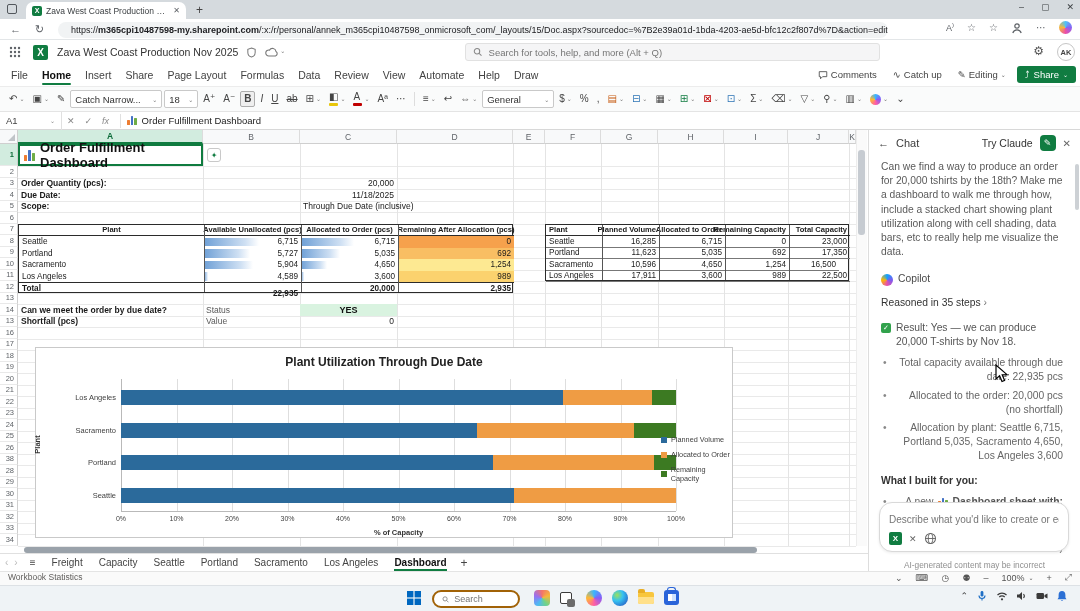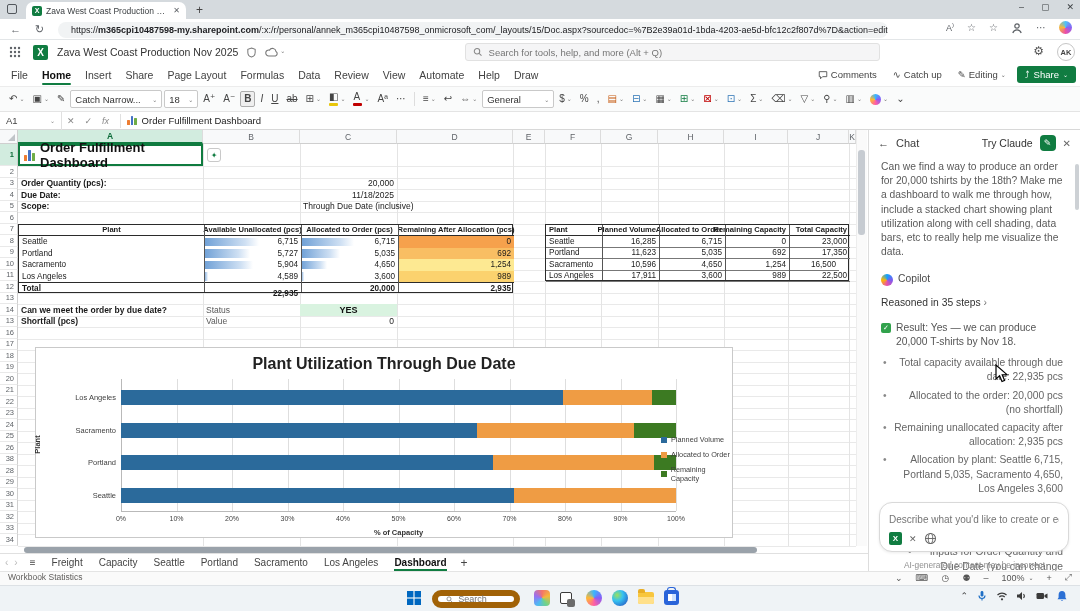--- a/index.html
+++ b/index.html
@@ -76,21 +76,21 @@
   .t1box,.t2box{position:absolute;background:#fff;border:1px solid #2b2b2b;z-index:2;}
   .tcell{position:absolute;display:flex;align-items:center;white-space:nowrap;font-size:8.2px;color:#1a1a1a;padding:0 3px;}
   .tcell.h{font-weight:bold;font-size:7.6px;}
   .tcell.r{justify-content:flex-end;}
   .tcell.c{justify-content:center;}
   .databar{position:absolute;top:1.5px;bottom:1.5px;left:0;background:linear-gradient(90deg,#6FA0D6,#cfe0f3 75%,rgba(255,255,255,0.15));}
   .yes-cell{position:absolute;background:#d9f3e0;display:flex;align-items:center;justify-content:center;
             font-weight:bold;font-size:9px;color:#111;z-index:2;}
   
   #chart{position:absolute;left:35px;top:217px;width:698px;height:191px;background:#fff;border:1px solid #c9c9c9;z-index:3;}
-  .ch-title{position:absolute;left:0;right:0;top:7px;text-align:center;font-size:16px;font-weight:bold;color:#222;}
+  .ch-title{position:absolute;left:0;right:0;top:7px;text-align:center;font-size:12px;font-weight:bold;color:#222;}
   .gline{position:absolute;width:1px;background:#dedede;}
   .cat{position:absolute;font-size:7.5px;color:#3f3f3f;text-align:right;width:70px;}
   .bar{position:absolute;height:15px;display:flex;}
   .bar i{display:block;height:100%;}
   .tick{position:absolute;font-size:7px;color:#3f3f3f;width:30px;text-align:center;}
   .ax-label{position:absolute;font-size:7.5px;font-weight:bold;color:#333;}
   .leg{position:absolute;display:flex;align-items:center;gap:4px;font-size:7.3px;color:#3f3f3f;}
   .leg i{width:6px;height:6px;display:block;}
   
   .sb-track-v{position:absolute;left:856px;top:130px;width:11px;height:416px;background:#fafafa;border-left:1px solid #ededed;}
@@ -126,21 +126,21 @@
   .ch-input{position:absolute;left:10px;top:372px;width:190px;height:50px;border:1px solid #d9d9d9;border-radius:13px;
             background:#fff;box-shadow:0 1px 3px rgba(0,0,0,0.08);z-index:5;padding:6px 9px;}
   .ch-input input{border:none;outline:none;width:100%;font-size:10px;color:#444;font-family:inherit;background:transparent;}
   .chips{position:absolute;left:9px;bottom:6px;display:flex;align-items:center;gap:7px;}
   .chip-x{font-size:9px;color:#666;}
   .disclaimer{position:absolute;left:0;top:430px;width:100%;text-align:center;font-size:8.3px;color:#8f8f8f;z-index:5;}
   .ch-sb{position:absolute;right:1px;top:34px;width:4px;height:46px;background:#cdd1d5;border-radius:2px;}
   
   .taskbar{position:absolute;left:0;top:585px;width:1080px;height:26px;background:#eff3f6;border-top:1px solid #dde1e5;}
   .tb-item{position:absolute;top:4px;display:flex;align-items:center;justify-content:center;}
-  .tb-search{position:absolute;left:432px;top:4px;width:88px;height:18px;background:#fff;border:6px solid #a16207;border-radius:9px;
+  .tb-search{position:absolute;left:432px;top:4px;width:88px;height:18px;background:#fff;border:2px solid #a16207;border-radius:9px;
              display:flex;align-items:center;gap:5px;padding:0 8px;}
   .tb-search input{border:none;outline:none;width:100%;font-size:9px;color:#777;font-family:inherit;background:transparent;}
   .tray{position:absolute;right:12px;top:4px;display:flex;align-items:center;gap:8px;color:#3a3a3a;}
   .folder{position:relative;width:16px;height:12px;background:#f8c63d;border-radius:2px;margin-top:2px;}
   .folder::before{content:"";position:absolute;left:0;top:-3px;width:7px;height:4px;background:#e9ae26;border-radius:2px 2px 0 0;}
   .folder::after{content:"";position:absolute;left:0;bottom:0;width:16px;height:7px;background:#ffe08a;border-radius:0 0 2px 2px;}
   .tview{position:relative;width:12px;height:12px;border:1.6px solid #3c3c3c;border-radius:2px;background:#fff;margin-top:2px;}
   .tview::after{content:"";position:absolute;right:-4px;bottom:-4px;width:8px;height:8px;background:#6b6b6b;border-radius:2px;}
   .photos{width:16px;height:16px;border-radius:4px;background:conic-gradient(#f3736b,#f6b73c,#6fd388,#4fb7f4,#9a6ff0,#f3736b);}
   .edgeicon{width:16px;height:16px;border-radius:50%;background:radial-gradient(circle at 32% 32%,#9be15d 0%,#35c1f1 38%,#2b7cd3 72%,#123a8c 100%);}
@@ -714,21 +714,20 @@
       <div class="reasoned">
         <span>Reasoned in 35 steps</span> <span style="color:#777;">›</span>
       </div>
       <div class="result">
         <span class="rescheck">✓</span>
         <span>Result: Yes — we can produce 20,000 T-shirts by Nov 18.</span>
       </div>
       <ul class="cb" id="chat-bullets">
           <li>Total capacity available through due date: 22,935 pcs</li>
           <li>Allocated to the order: 20,000 pcs (no shortfall)</li>
-          <li>Remaining unallocated capacity after allocation: 2,935 pcs</li>
           <li>Allocation by plant: Seattle 6,715, Portland 5,035, Sacramento 4,650, Los Angeles 3,600</li>
         </ul>
       <div class="built-h">What I built for you:</div>
       <ul class="cb" id="built-list">
         <li>
           <span>A new</span>
           <span class="mini-chart" style="margin:0 2px;">
               <i style="height:4px;background:#ed7d31;"></i>
               <i style="height:7px;background:#4472c4;"></i>
               <i style="height:5px;background:#70ad47;"></i>

